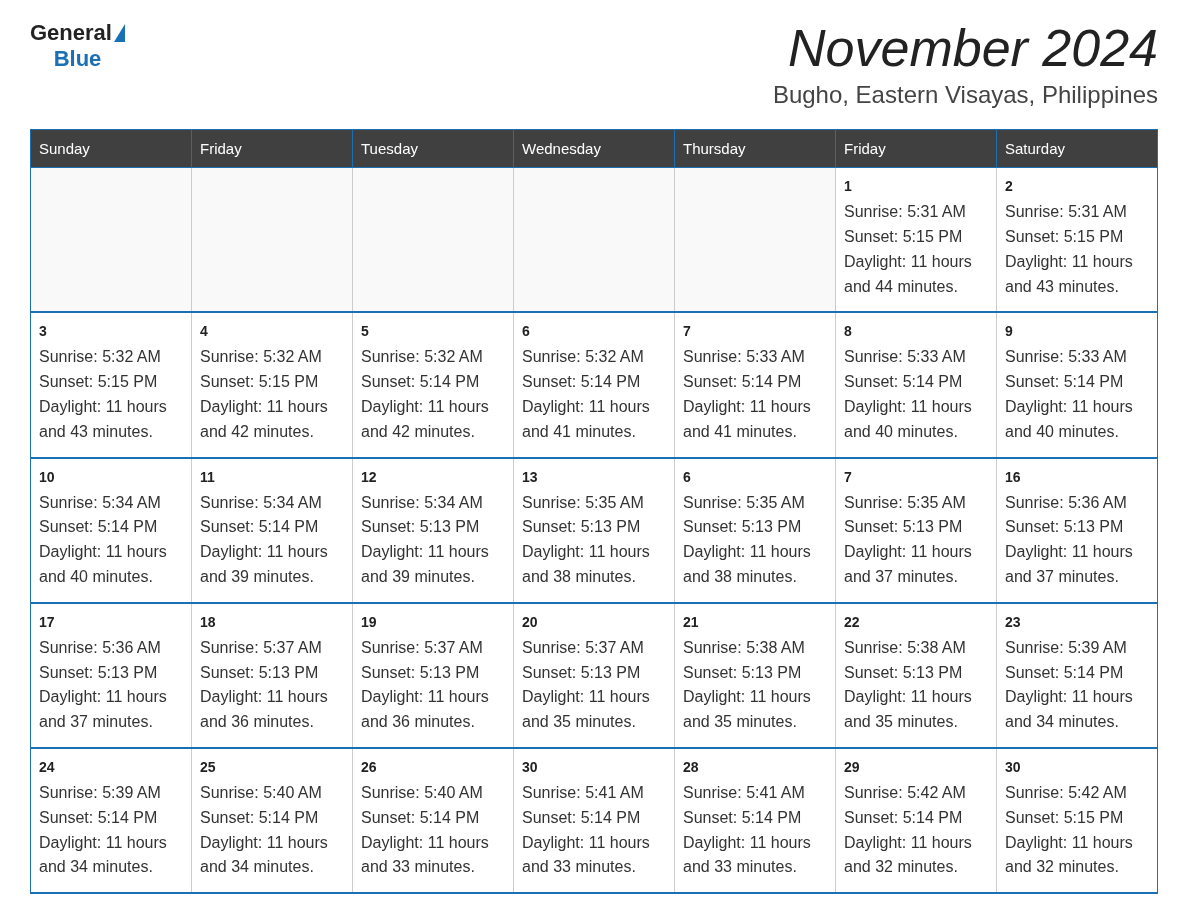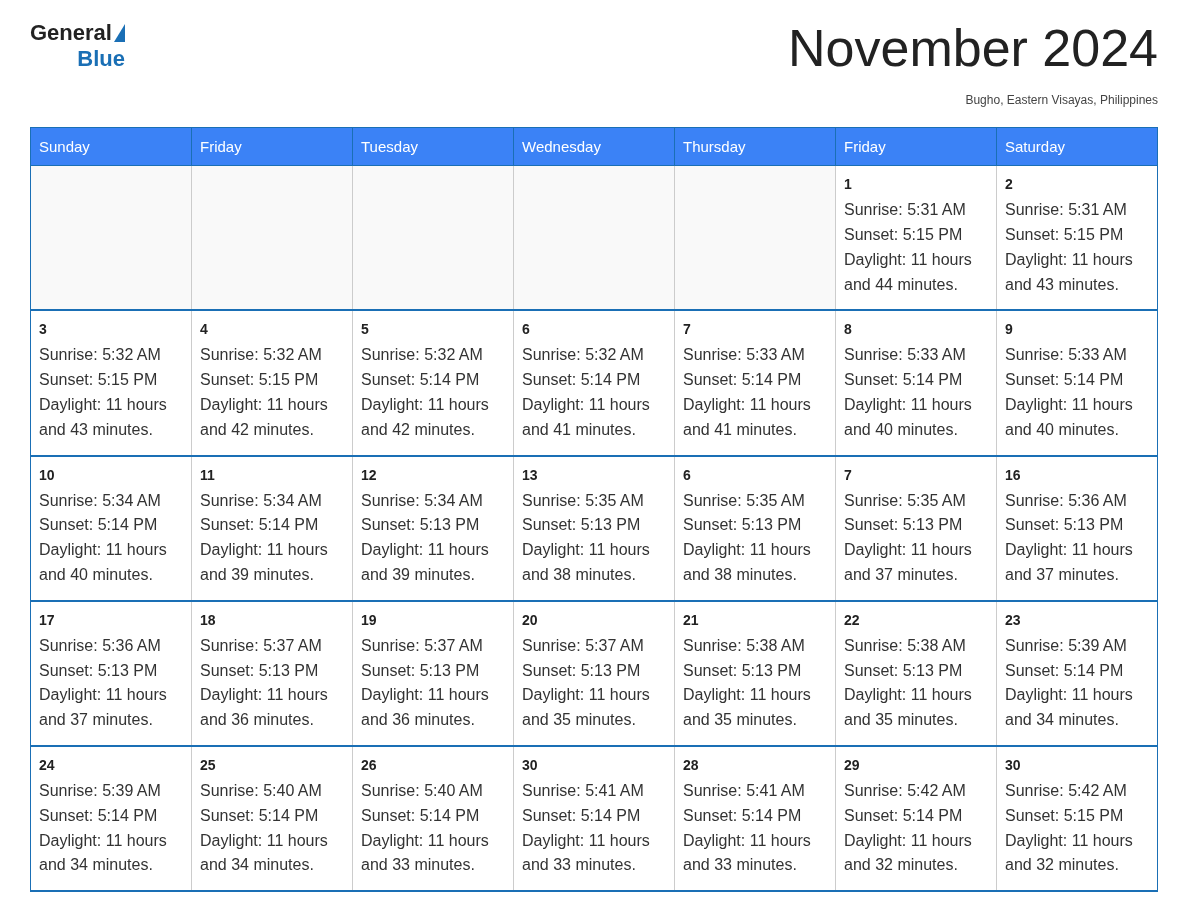--- a/index.html
+++ b/index.html
@@ -31,33 +31,34 @@
       color: #1a6fb5;
     }
     .title-section {
       text-align: right;
     }
     .month-title {
       font-size: 52px;
       font-weight: 300;
       color: #222;
       line-height: 1.1;
+      font-style: italic;
     }
     .subtitle {
-      font-size: 12px;
+      font-size: 24px;
       color: #444;
-      margin-top: 16px;
+      margin-top: 4px;
     }
     .calendar {
       width: 100%;
       border-collapse: collapse;
       border: 1px solid #1a6fb5;
     }
     .calendar thead tr th {
-      background: #3b82f6;
+      background: #404040;
       color: #fff;
       padding: 10px 8px;
       font-size: 15px;
       font-weight: normal;
       text-align: left;
       border: 1px solid #1a6fb5;
     }
     .calendar tbody tr {
       border-bottom: 2px solid #1a6fb5;
     }
@@ -87,21 +88,21 @@
     }
     .empty-cell {
       background: #f9f9f9;
     }
   </style>
 </head>
 <body>
 
 <div class="header">
   <div class="logo">
-    <div style="display:flex;flex-direction:column;align-items:flex-end;">
+    <div style="display:flex;flex-direction:column;align-items:center;">
       <div style="display:flex;align-items:center;">
         <span class="logo-general">General</span>
         <span style="display:inline-block;width:0;height:0;border-left:11px solid transparent;border-bottom:18px solid #1a6fb5;margin-left:2px;margin-bottom:0;vertical-align:bottom;"></span>
       </div>
       <span class="logo-blue">Blue</span>
     </div>
   </div>
   <div class="title-section">
     <div class="month-title">November 2024</div>
     <div class="subtitle">Bugho, Eastern Visayas, Philippines</div>

